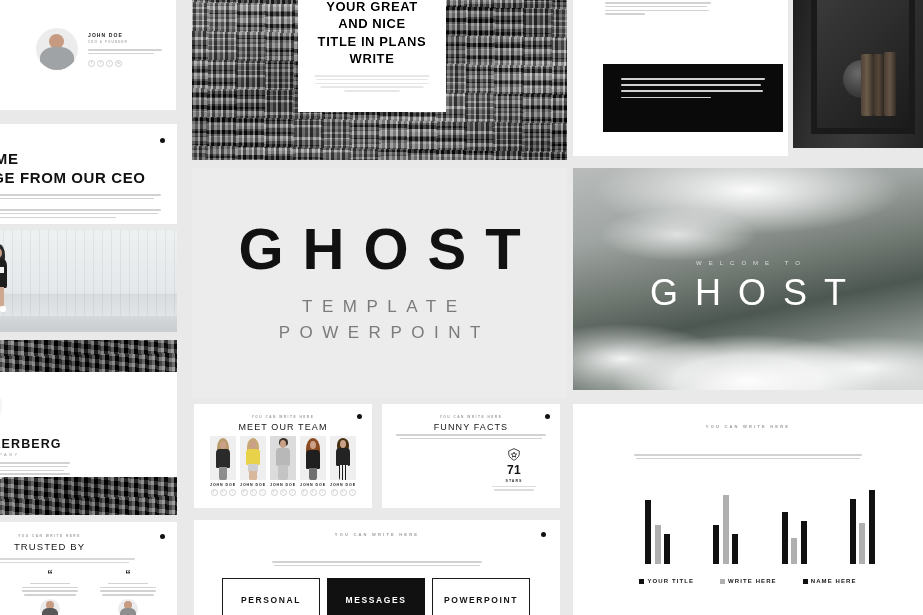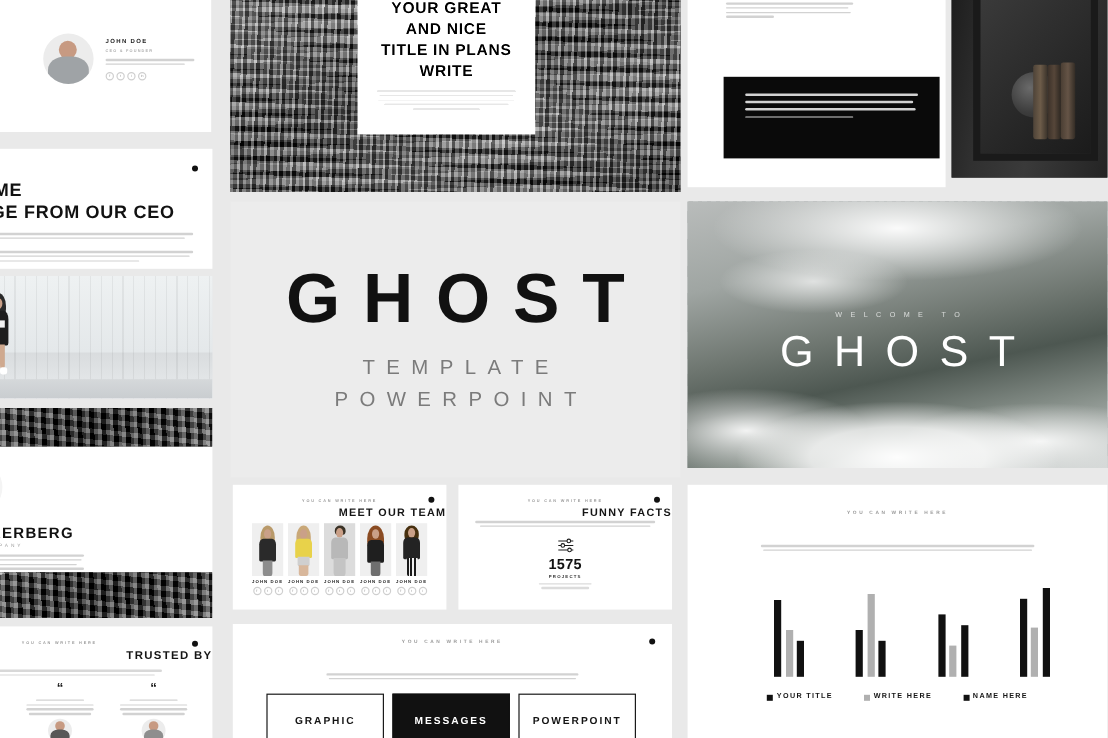--- a/index.html
+++ b/index.html
@@ -13,22 +13,22 @@
   .panel{position:absolute;background:#fff;overflow:hidden;}
   .ph{position:absolute;overflow:hidden;}
 
   
   .eyebrow{
     font-size:3.2px;letter-spacing:1.5px;color:#9a9a9a;text-align:center;
     text-transform:uppercase;font-weight:700;white-space:nowrap;
   }
   .eyebrow.lg{font-size:4px;letter-spacing:2.2px;}
   .slidetitle{
-    font-size:11px;letter-spacing:1.1px;color:#151515;text-align:right;
-    font-weight:700;text-transform:uppercase;white-space:nowrap;
+    font-size:11px;letter-spacing:1.1px;color:#151515;text-align:center;
+    font-weight:400;text-transform:uppercase;white-space:nowrap;
   }
   .body-lines{margin:0 auto;}
   .ln{height:1.6px;background:#d2d2d2;margin:0 auto 2.2px;border-radius:1px;}
 
   
   .city{
     background-color:#585858;
     background-image:
       repeating-linear-gradient(92deg,rgba(255,255,255,.30) 0 2px,rgba(0,0,0,.34) 2px 5px,rgba(255,255,255,.14) 5px 8px,rgba(0,0,0,.12) 8px 11px),
       repeating-linear-gradient(2deg,rgba(255,255,255,.20) 0 3px,rgba(0,0,0,.30) 3px 7px,rgba(255,255,255,.08) 7px 12px),
@@ -421,39 +421,35 @@
   <div class="panel" style="left:382px;top:404px;width:178px;height:104px;">
     <div class="dotmark" style="right:10px;top:10px;"></div>
     <div class="eyebrow" style="position:absolute;left:0;top:11px;width:100%;">YOU CAN WRITE HERE</div>
     <div class="slidetitle" style="position:absolute;left:0;top:18px;width:100%;font-size:9px;">FUNNY FACTS</div>
     <div class="body-lines" style="position:absolute;left:0;top:30px;width:100%;">
       <div class="ln" style="width:150px;"></div>
       <div class="ln" style="width:142px;"></div>
     </div>
 
 
-    <div class="stat" style="left:59px;top:42px;">
+
+    <div class="stat" style="left:102px;top:42px;">
       <div style="height:17px;display:flex;align-items:center;justify-content:center;">
-        <svg width="15" height="15" viewBox="0 0 24 24" fill="none" stroke="#1a1a1a" stroke-width="1.4">
-          <line x1="2" y1="6" x2="22" y2="6"></line>
-            <circle cx="16" cy="6" r="2.4" fill="#fff"></circle>
-          <line x1="2" y1="12" x2="22" y2="12"></line>
-            <circle cx="8" cy="12" r="2.4" fill="#fff"></circle>
-          <line x1="2" y1="18" x2="22" y2="18"></line>
-            <circle cx="17" cy="18" r="2.4" fill="#fff"></circle>
+        <svg width="14" height="15" viewBox="0 0 24 24" fill="none" stroke="#1a1a1a" stroke-width="1.4">
+          <path d="M12 2 L21 6 V12 C21 17 12 22 12 22 C12 22 3 17 3 12 V6 Z"></path>
+          <path d="M12 8 L13.4 11 L16.6 11.3 L14.2 13.4 L14.9 16.5 L12 14.9 L9.1 16.5 L9.8 13.4 L7.4 11.3 L10.6 11 Z"></path>
         </svg>
       </div>
-      <div class="stat-num">1575</div>
-      <div class="stat-lbl">PROJECTS</div>
+      <div class="stat-num">71</div>
+      <div class="stat-lbl">STARS</div>
       <div class="body-lines stat-desc" style="margin-top:3px;">
         <div class="ln" style="width:44px;"></div>
           <div class="ln" style="width:40px;"></div>
       </div>
     </div>
-
   </div>
 
   <div class="panel" style="left:573px;top:404px;width:350px;height:211px;">
     <div class="eyebrow lg" style="position:absolute;left:0;top:20px;width:100%;">YOU CAN WRITE HERE</div>
     <div class="body-lines" style="position:absolute;left:0;top:50px;width:100%;">
       <div class="ln" style="width:228px;"></div>
       <div class="ln" style="width:224px;"></div>
     </div>
 
     <div class="chart-plot" style="left:72px;top:74px;width:230px;height:86px;">
@@ -497,21 +493,21 @@
 
   <div class="panel" style="left:194px;top:520px;width:366px;height:100px;">
     <div class="dotmark" style="right:14px;top:12px;"></div>
     <div class="eyebrow lg" style="position:absolute;left:0;top:12px;width:100%;">YOU CAN WRITE HERE</div>
     <div class="body-lines" style="position:absolute;left:0;top:41px;width:100%;">
       <div class="ln" style="width:210px;"></div>
       <div class="ln" style="width:206px;"></div>
     </div>
 
     <div class="plan" style="left:28px;top:58px;width:96px;height:42px;">
-      <span class="plan-label">GRAPHIC</span>
+      <span class="plan-label">PERSONAL</span>
     </div>
     <div class="plan dark" style="left:133px;top:58px;width:96px;height:42px;">
       <span class="plan-label">MESSAGES</span>
     </div>
     <div class="plan" style="left:238px;top:58px;width:96px;height:42px;">
       <span class="plan-label">POWERPOINT</span>
     </div>
   </div>
 
 </div>

